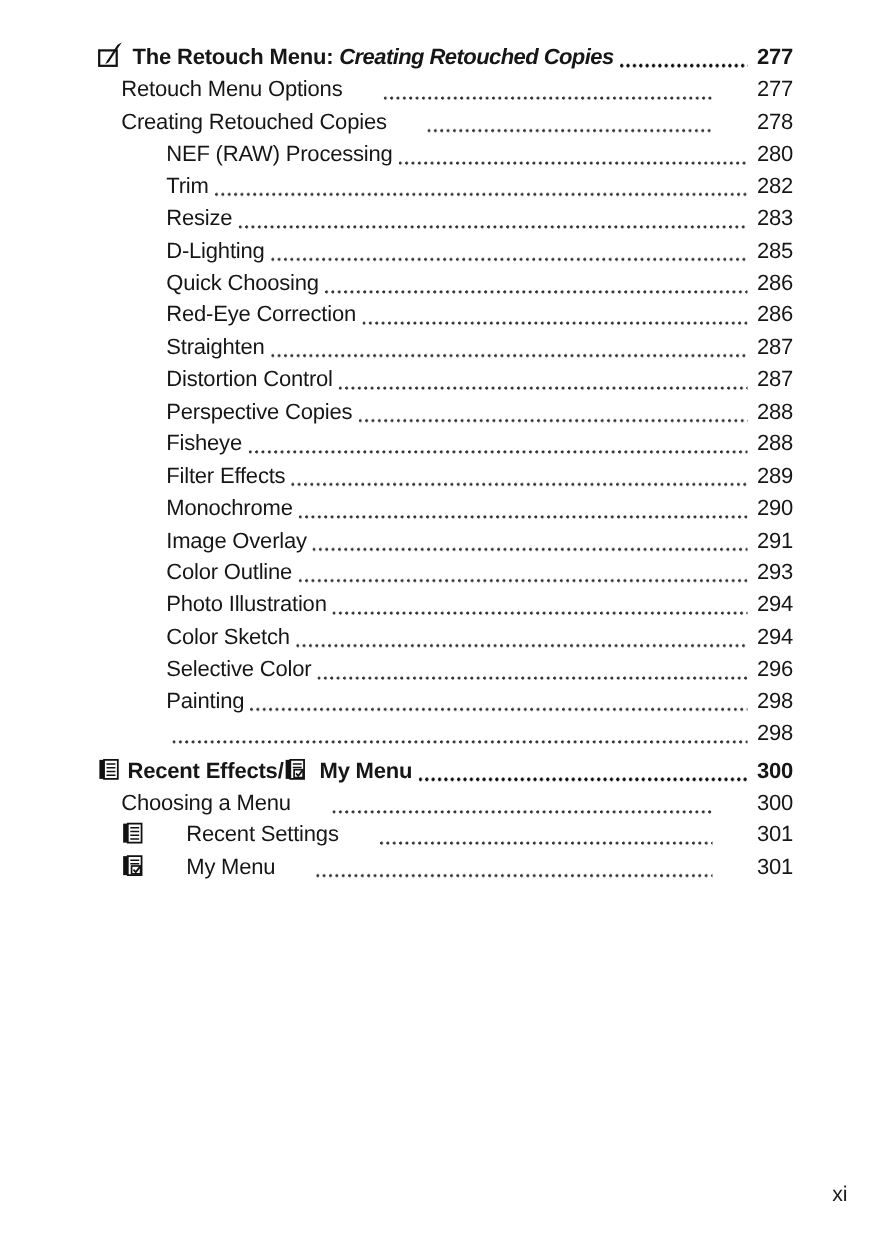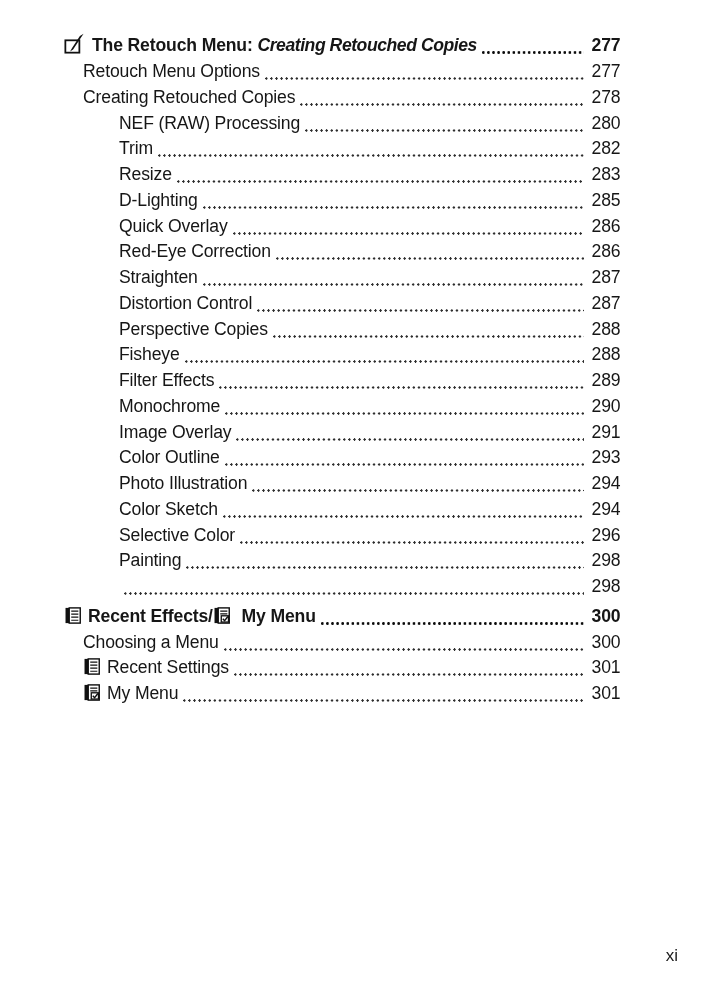--- a/index.html
+++ b/index.html
@@ -1,27 +1,27 @@
 <!DOCTYPE html>
 <html><head>
 <meta charset="utf-8">
 <style>
   html,body { margin:0; padding:0; background:#fff; }
   .page {
     position:relative; width:709px; height:1000px; background:#ffffff;
     font-family:"Liberation Sans", sans-serif; color:#161616; overflow:hidden;
   }
-  .toc { position:absolute; left:64px; top:33px; width:562px; }
+  .toc { position:absolute; left:78px; top:33px; width:562px; }
   .row {
     display:flex; align-items:center; height:25.75px;
     font-size:17.6px; letter-spacing:-0.15px; white-space:nowrap;
   }
   .row.bold { font-weight:bold; }
   .row.gap { margin-top:4px; }
-  .lv1 { padding-left:19px; }
+  .lv1 { padding-left:19px;gap:28px; }
   .lv2 { padding-left:55px; }
   .label { white-space:pre; }
   .label.italic { font-style:italic; letter-spacing:-0.45px; }
   .icon { display:inline-flex; align-items:center; margin-right:5px; flex:0 0 auto; position:relative; top:-1px; }
   .leader { flex:1 1 auto; align-self:stretch; position:relative; margin:0 2px 0 5px; min-width:10px; }
   .leader::before {
     content:""; position:absolute; left:0; right:0; bottom:4.5px; height:3px;
     background-image:radial-gradient(circle at 1.3px 1.5px, #2d2d2d 1.02px, transparent 1.35px);
     background-size:5.1px 3px; background-repeat:repeat-x;
   }
@@ -72,21 +72,21 @@
         <span class="label">Resize</span>
         <span class="leader"></span>
         <span class="page-num">283</span>
       </div>
       <div class="row lv2">
         <span class="label">D-Lighting</span>
         <span class="leader"></span>
         <span class="page-num">285</span>
       </div>
       <div class="row lv2">
-        <span class="label">Quick Overlay</span>
+        <span class="label">Quick Choosing</span>
         <span class="leader"></span>
         <span class="page-num">286</span>
       </div>
       <div class="row lv2">
         <span class="label">Red-Eye Correction</span>
         <span class="leader"></span>
         <span class="page-num">286</span>
       </div>
       <div class="row lv2">
         <span class="label">Straighten</span>

